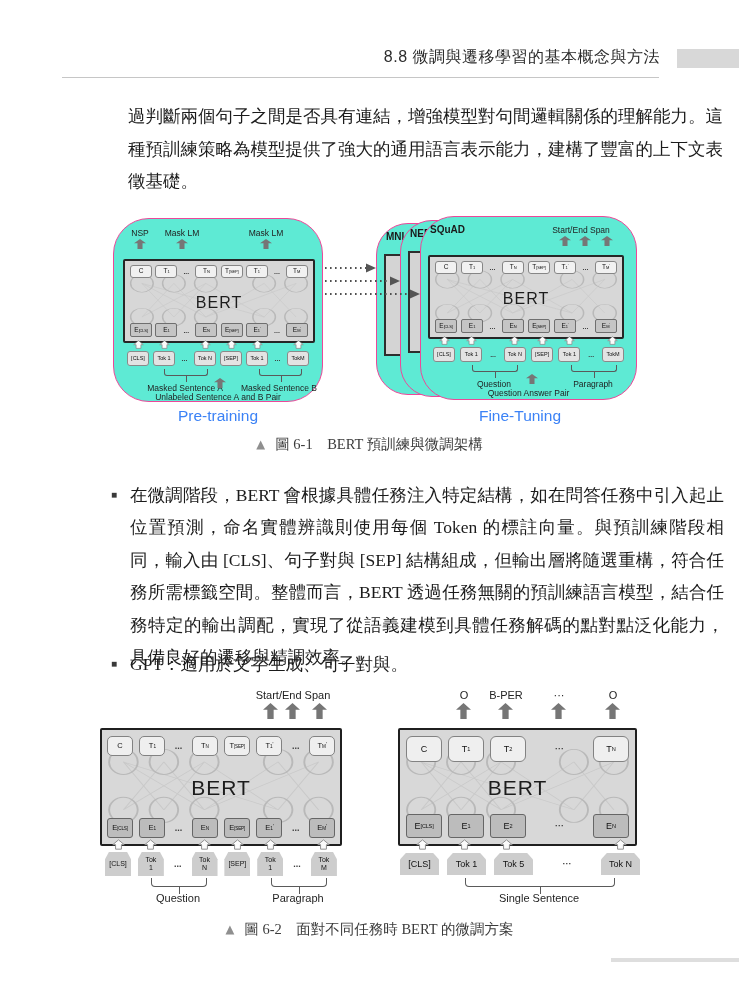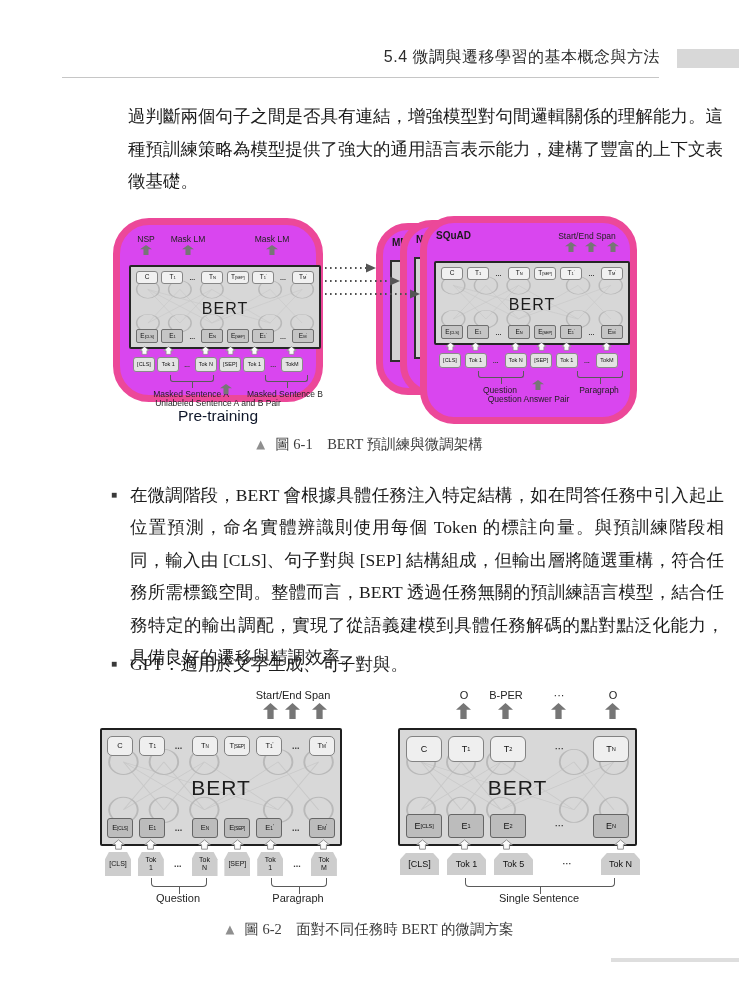--- a/index.html
+++ b/index.html
@@ -23,21 +23,21 @@
   
   .figcap{position:absolute;left:0;width:739px;text-align:center;font-size:14.5px;color:#3b3b3b;}
   .figcap .tri{color:#8f8f8f;font-size:11.5px;margin-right:10px;vertical-align:1px;font-family:"DejaVu Sans",sans-serif;}
   #cap1{top:435px;} #cap2{top:920px;}
 
   
   .fig{position:absolute;color:#222;}
   #fig1{top:214px;left:100px;width:545px;height:218px;}
   #fig2{top:686px;left:95px;width:549px;height:232px;}
 
-  .rcard{position:absolute;background:#d946ef;border:7px solid #ec4899;border-radius:32px;box-sizing:border-box;}
+  .rcard{position:absolute;background:#5eead4;border:1px solid #ec4899;border-radius:32px;box-sizing:border-box;}
   .bertbox{position:absolute;background:#d7d7d7;border:2px solid #262626;border-radius:2px;box-sizing:border-box;margin-top:9px;}
   .nn{position:absolute;left:0;top:0;width:100%;height:100%;}
   .bertlbl{position:absolute;left:0;right:0;text-align:center;letter-spacing:1px;color:#1c1c1c;}
 
   .row{position:absolute;display:flex;justify-content:space-between;align-items:center;}
   .tok{display:flex;flex-wrap:wrap;align-content:center;align-items:center;justify-content:center;
        box-sizing:border-box;line-height:1;color:#111;}
   .tok .ts{font-size:62%;transform:translateY(22%);letter-spacing:-.2px;}
   .tok .tp{font-size:62%;transform:translateY(-20%);}
   .tok .tl2{flex-basis:100%;text-align:center;}
@@ -45,21 +45,21 @@
   .slot{display:flex;align-items:flex-end;justify-content:center;}
   .slot svg{display:block;}
 
   .toplbl{position:absolute;transform:translateX(-50%);white-space:nowrap;color:#222;}
   .grplbl{position:absolute;transform:translateX(-50%);white-space:nowrap;color:#1f1f1f;}
   .botlbl{position:absolute;left:0;right:0;text-align:center;color:#1f1f1f;}
   .darrow{position:absolute;background:#767676;
           clip-path:polygon(50% 0,100% 42%,71% 42%,71% 100%,29% 100%,29% 42%,0 42%);}
   .brk{position:absolute;height:6px;border:1px solid #5a5a5a;border-top:none;border-radius:0 0 3px 3px;}
   .brk:after{content:"";position:absolute;top:6px;left:50%;width:1px;height:7px;background:#5a5a5a;}
-  .figtitle{position:absolute;text-align:center;font-size:15.5px;color:#0f172a;}
+  .figtitle{position:absolute;text-align:center;font-size:15.5px;color:#3b82f6;}
 
   
   .f1 .toplbl{font-size:8.5px;}
   .f1 .grplbl,.f1 .botlbl{font-size:8.5px;}
   .f1 .trow{left:5px;right:5px;top:4px;height:13px;}
   .f1 .erow{left:5px;right:5px;bottom:4px;height:14px;}
   .f1 .trow .tok{width:22px;height:13px;font-size:6.5px;background:#f1f1f1;border:1px solid #868686;border-radius:3px;}
   .f1 .erow .tok{width:22px;height:14px;font-size:6.5px;background:#c5c5c5;border:1px solid #6f6f6f;border-radius:2px;}
   .f1 .inrow .tok{width:22px;height:15px;font-size:5.5px;background:#e3e3e3;border:1px solid #8a8a8a;border-radius:3px;}
   .f1 .dots{width:11px;font-size:7px;}
@@ -74,21 +74,21 @@
   #preArw{left:13px;right:13px;top:120px;height:10px;position:absolute;display:flex;justify-content:space-between;}
   #preIn{left:13px;right:13px;top:132px;height:15px;}
   #preBrkA{left:50px;top:150px;width:42px;} #preBrkB{left:145px;top:150px;width:41px;}
   #preGrpA{left:71px;top:164px;} #preGrpB{left:165px;top:164px;}
   #preBotArrow{left:100px;top:159px;}
   #preBot{top:173px;}
   #preTitle{left:13px;width:210px;top:193px;}
 
   #mnliCard{left:276px;top:9px;width:210px;height:172px;z-index:1;}
   #nerCard{left:300px;top:6px;width:210px;height:177px;z-index:2;}
-  #squadCard{left:320px;top:2px;width:217px;height:208px;z-index:3;border-radius:34px;}
+  #squadCard{left:320px;top:2px;width:217px;height:184px;z-index:3;border-radius:34px;}
   .cardlbl{position:absolute;top:7px;left:9px;font-weight:bold;font-size:10px;color:#1a1a1a;z-index:6;}
   .sliver{position:absolute;left:7px;top:30px;width:60px;height:102px;border:2px solid #2e2e2e;background:#d4d4d4;box-sizing:border-box;}
   #sqOut{left:160px;top:8px;}
   #sqBB{left:7px;top:29px;width:196px;height:84px;}
   #sqArw{left:12px;right:12px;top:118px;height:10px;position:absolute;display:flex;justify-content:space-between;}
   #sqIn{left:12px;right:12px;top:130px;height:15px;}
   #sqBrkA{left:51px;top:148px;width:44px;} #sqBrkB{left:150px;top:148px;width:44px;}
   #sqGrpA{left:73px;top:162px;} #sqGrpB{left:172px;top:162px;}
   #sqBotArrow{left:105px;top:157px;}
   #sqBot{top:171px;}
@@ -137,21 +137,21 @@
 
   
   #pgnum{position:absolute;top:939px;left:0;width:691px;text-align:right;font-size:16.5px;color:#222;letter-spacing:.5px;}
   #pgbar{position:absolute;top:958px;left:611px;width:128px;height:4px;background:#dedede;}
 </style>
 </head>
 <body>
 
 <div class="page">
 
-  <div class="hdr-title">5.4  微調與遷移學習的基本概念與方法</div>
+  <div class="hdr-title">8.8  微調與遷移學習的基本概念與方法</div>
   <div class="hdr-tab"></div>
   <div class="hdr-rule"></div>
 
   <div class="intro serif">過判斷兩個句子之間是否具有連結，增強模型對句間邏輯關係的理解能力。這種預訓練策略為模型提供了強大的通用語言表示能力，建構了豐富的上下文表徵基礎。</div>
 
   <div id="fig1" class="fig f1">
 
     <div id="preCard" class="rcard">
       <div class="toplbl" style="left:26px;top:9px">NSP</div>
       <div class="toplbl" style="left:68px;top:9px">Mask LM</div>

